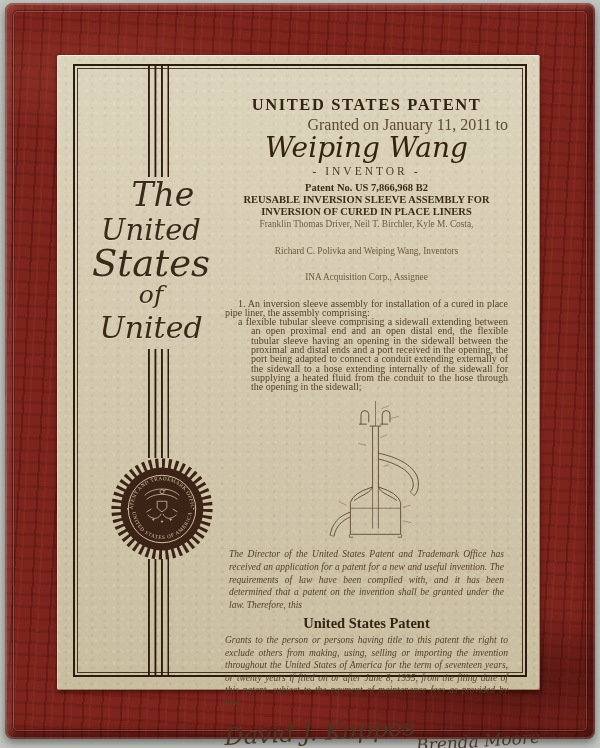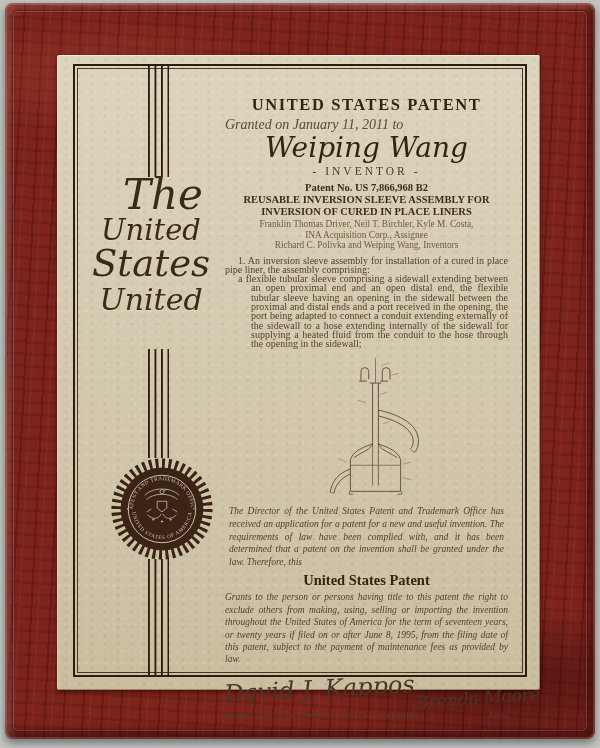--- a/index.html
+++ b/index.html
@@ -55,40 +55,40 @@
     background-size:6.5px 100%;}
   .pins.seg1{top:9px;height:113px;}
   .pins.seg2{top:294px;height:109px;}
   .pins.seg3{top:504px;height:118px;}
   
   .script-col{
     position:absolute;left:18px;top:122px;width:152px;text-align:center;
     font-family:"DejaVu Serif", serif;font-style:italic;color:#3a2a18;
     text-shadow:0 1px 0 rgba(255,255,255,.25);
   }
-  .script-col .l1{font-size:42px;line-height:36px;padding-left:24px;}
+  .script-col .l1{font-size:33px;line-height:36px;padding-left:24px;}
   .script-col .l2{font-size:29px;line-height:34px;}
   .script-col .l3{font-size:37px;line-height:34px;}
   .script-col .l4{font-size:25px;line-height:28px;}
   .script-col .l5{font-size:30px;line-height:38px;}
   
   .seal{position:absolute;left:52px;top:401px;width:106px;height:106px;}
   
   .content{
     position:absolute;left:168px;top:30px;width:283px;color:#49361f;
   }
   .hdr-title{margin:10px 0 0;text-align:center;font-size:16.5px;font-weight:bold;
     letter-spacing:1.6px;line-height:20px;color:#342413;}
-  .granted{margin:3px 0 0;text-align:left;font-size:14px;line-height:13px;color:#5c4a31;font-style:italic;}
+  .granted{margin:3px 0 0;text-align:right;font-size:16px;line-height:13px;color:#5c4a31;}
   .name{margin:0;text-align:center;font-family:"DejaVu Serif",serif;
     font-size:28px;font-weight:normal;font-style:italic;line-height:33px;color:#33240f;}
   .role{margin:0;text-align:center;font-size:11.5px;letter-spacing:3px;line-height:14px;color:#4c3a24;}
   .patno{margin:4px 0 0;text-align:center;font-size:10.5px;font-weight:bold;line-height:12px;color:#3c2c16;}
   .ptitle{margin:0;text-align:center;font-size:10.5px;font-weight:bold;line-height:11.5px;color:#3c2c16;}
-  .invline{margin:0;text-align:center;font-size:9.3px;line-height:10.5px;color:#6e5b40;}
+  .invline{margin:16px;text-align:center;font-size:9.3px;line-height:10.5px;color:#6e5b40;}
   .claim{margin:5px 0 8px;font-size:10px;line-height:9.3px;text-align:justify;color:#55422b;}
   .claim .intro{margin:0;text-indent:13px;}
   .claim .body{margin:0 0 0 26px;text-indent:-13px;}
   .figure-wrap{margin:2px 0 0 100px;width:130px;height:145px;}
   .director-p{margin:4px;font-size:9.5px;font-style:italic;line-height:12.6px;
     text-align:justify;color:#53402a;}
   .mid-head{margin:1px 0 0;text-align:center;font-size:14.5px;font-weight:bold;
     line-height:17px;color:#342413;}
   .grants-p{margin:2px 0 8px;font-size:9.5px;font-style:italic;line-height:12.4px;
     text-align:justify;color:#53402a;}
@@ -107,20 +107,21 @@
 <div class="plate">
   <div class="border-box"></div>
   <div class="pins seg1"></div>
   <div class="pins seg2"></div>
   <div class="pins seg3"></div>
 
   <div class="script-col">
     <div class="l1">The</div>
     <div class="l2">United</div>
     <div class="l3">States</div>
+    <div class="l4">of</div>
     <div class="l5">United</div>
   </div>
 
   <svg class="seal" viewBox="0 0 110 110">
     <circle cx="55" cy="55" r="47" fill="none" stroke="#3b2416" stroke-width="11" stroke-dasharray="3.1 3.6"></circle>
     <circle cx="55" cy="55" r="43" fill="#3b2416"></circle>
     <circle cx="55" cy="55" r="35" fill="none" stroke="#d2c5a8" stroke-width="1"></circle>
     <defs>
       <path id="arcTop" d="M 25,55 A 30,30 0 1 1 85,55" fill="none"></path>
       <path id="arcBot" d="M 24,55 A 31,31 0 0 0 86,55" fill="none"></path>
@@ -151,22 +152,22 @@
   <div class="content">
     <h1 class="hdr-title">UNITED STATES PATENT</h1>
     <p class="granted">Granted on January 11, 2011 to</p>
     <p class="name">Weiping Wang</p>
     <p class="role">- INVENTOR -</p>
 
     <p class="patno">Patent No. US 7,866,968 B2</p>
     <p class="ptitle">REUSABLE INVERSION SLEEVE ASSEMBLY FOR</p>
     <p class="ptitle">INVERSION OF CURED IN PLACE LINERS</p>
     <p class="invline" style="margin-top:2px">Franklin Thomas Driver, Neil T. Birchler, Kyle M. Costa,</p>
+    <p class="invline">Richard C. Polivka and Weiping Wang, Inventors</p>
     <p class="invline">INA Acquisition Corp., Assignee</p>
-    <p class="invline">Richard C. Polivka and Weiping Wang, Inventors</p>
 
     <div class="claim">
       <p class="intro">1. An inversion sleeve assembly for installation of a cured in place pipe liner, the assembly comprising:</p>
       <p class="body">a flexible tubular sleeve comprising a sidewall extending between an open proximal end and an open distal end, the flexible tubular sleeve having an opening in the sidewall between the proximal and distal ends and a port received in the opening, the port being adapted to connect a conduit extending externally of the sidewall to a hose extending internally of the sidewall for supplying a heated fluid from the conduit to the hose through the opening in the sidewall;</p>
     </div>
 
     <div class="figure-wrap">
       <svg viewBox="0 0 130 150" width="130" height="145">
         <g fill="none" stroke="#584431" stroke-width="1" opacity="0.9">
           <path d="M50,2 V28" stroke-width="0.7"></path>

